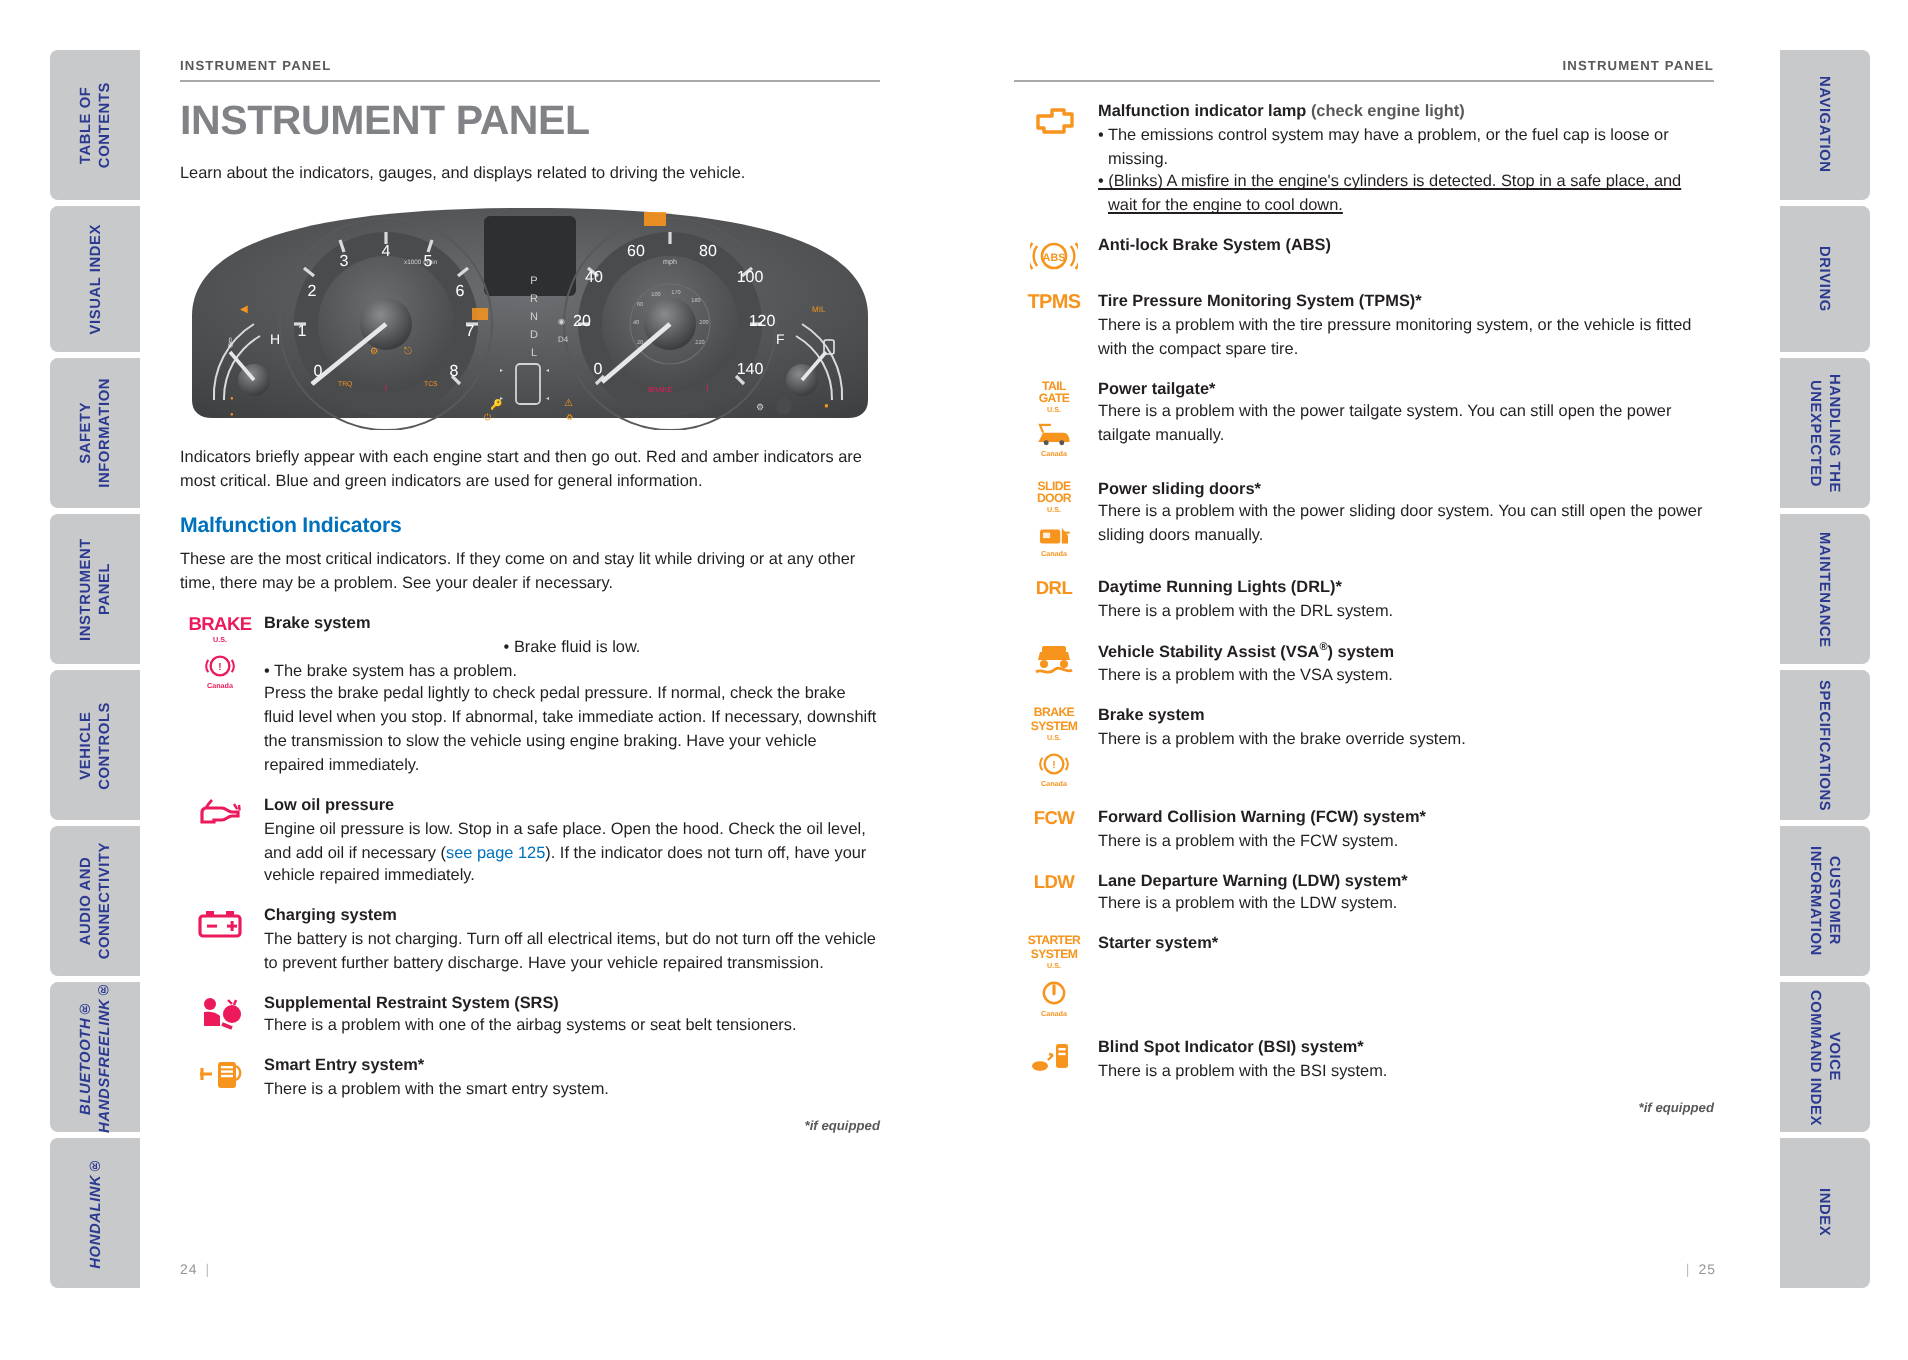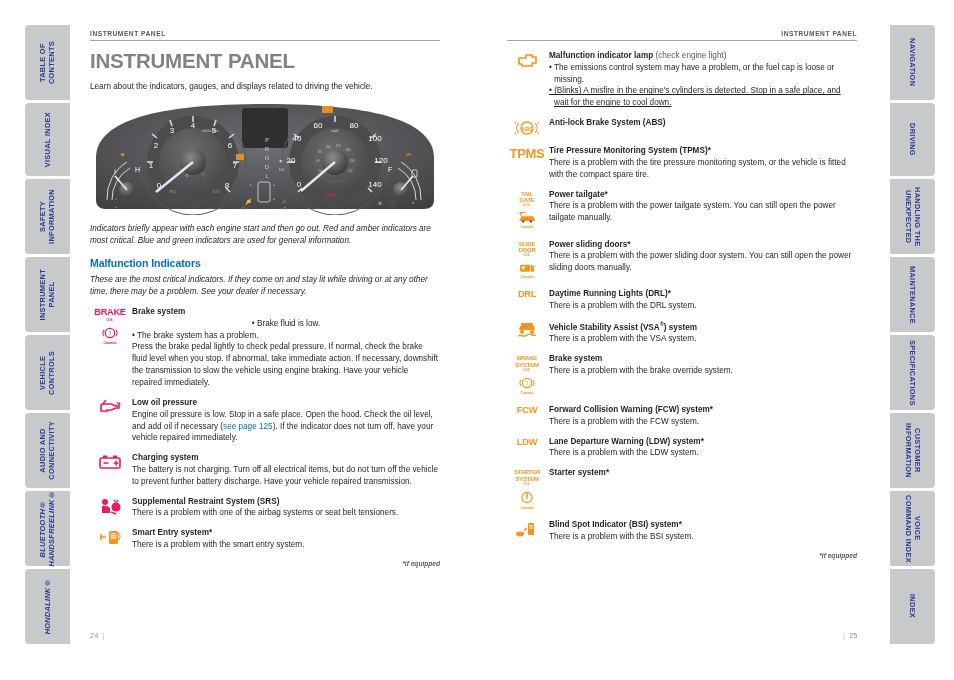--- a/index.html
+++ b/index.html
@@ -100,21 +100,20 @@
     font-size: 10.6px;
     font-weight: bold;
     color: #0071bc;
     margin: 10px 0 5px 0;
     letter-spacing: -0.1px;
   }
   p.body {
     font-size: 8.2px;
     color: #231f20;
     line-height: 1.45;
-    font-style: italic;
   }
 
   
   .ind-list { margin-top: 9px; }
   .ind {
     display: flex;
     margin-bottom: 9px;
   }
   .ind .icon-cell {
     width: 40px;
@@ -124,21 +123,21 @@
     flex-direction: column;
     align-items: center;
   }
   .ind .text-cell { flex: 1; padding-left: 2px; }
   .ind .name {
     font-size: 8.2px;
     font-weight: bold;
     color: #231f20;
     line-height: 1.3;
   }
-  .ind .name .normal { font-weight: normal; color: #58595b; }
+  .ind .name .normal { font-weight: bold; color: #58595b; }
   .ind .name sup { font-size: 5.5px; vertical-align: super; }
   .ind .desc {
     font-size: 8.2px;
     color: #231f20;
     line-height: 1.45;
   }
   .ind .desc .link { color: #0071bc; }
 
   
   .ico {
@@ -147,21 +146,21 @@
   }
   .ico-word {
     font-size: 9.3px;
     font-weight: bold;
     letter-spacing: -0.3px;
     line-height: 1.05;
     text-align: center;
   }
   .ico-word.red   { color: #ed1a5b; }
   .ico-word.amber { color: #f7941e; }
-  .ico-word.small { font-size: 13px; }
+  .ico-word.small { font-size: 10px; }
   .ico-word.tiny  { font-size: 6.1px; }
   .ico-caption {
     font-size: 3.6px;
     font-weight: bold;
     line-height: 1.4;
     text-align: center;
   }
   .ico-caption.red   { color: #ed1a5b; }
   .ico-caption.amber { color: #f7941e; }
   .ico-gap { height: 2px; }

